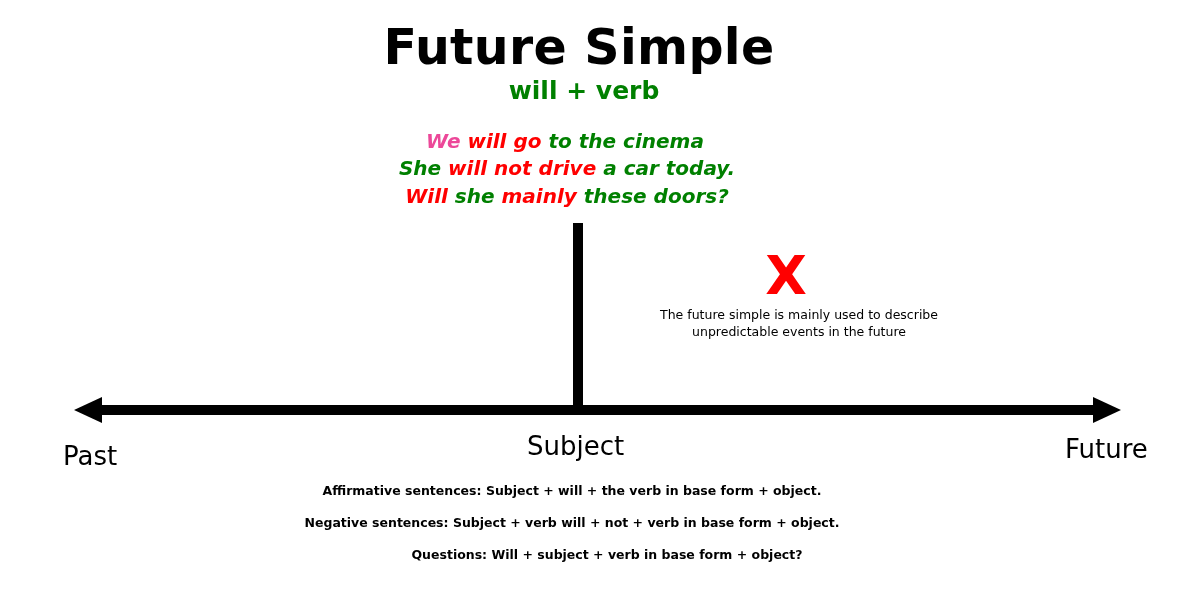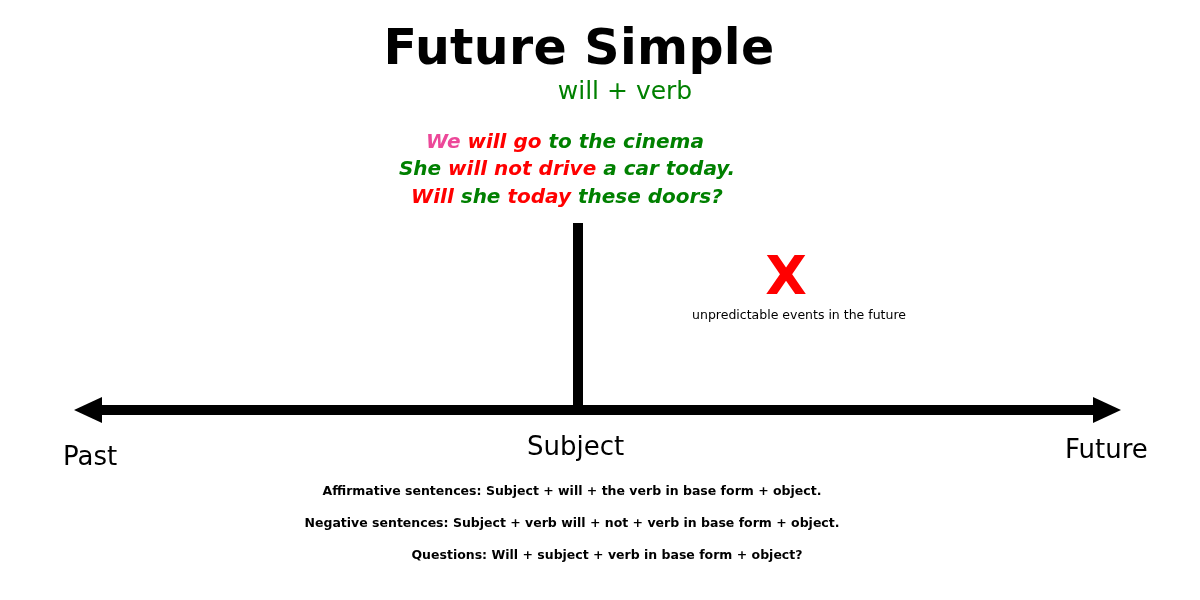--- a/index.html
+++ b/index.html
@@ -27,23 +27,22 @@
       font-size: 49px;
       font-weight: bold;
       color: #000000;
       line-height: 60px;
       letter-spacing: 0.3px;
     }
     #subtitle {
       left: 584px;
       top: 76px;
       font-size: 25px;
-      font-weight: normal;
+      font-weight: bold;
       line-height: 30px;
-      margin-left: 41px;
     }
     .example {
       font-size: 20px;
       font-weight: bold;
       font-style: italic;
       line-height: 27px;
     }
     #ex1 { left: 565px; top: 128px; }
     #ex2 { left: 567px; top: 155px; }
     #ex3 { left: 567px; top: 183px; }
@@ -98,33 +97,34 @@
 <div id="title" class="center-x">Future Simple</div>
 <div id="subtitle" class="center-x" style="color:#008000">will + verb</div>
 
 <div id="ex1" class="center-x example">
   <span style="color:#ec4899">We </span><span style="color:#ff0000">will go</span><span style="color:#008000"> to the cinema</span>
 </div>
 <div id="ex2" class="center-x example">
   <span style="color:#008000">She </span><span style="color:#ff0000">will not drive</span><span style="color:#008000"> a car today.</span>
 </div>
 <div id="ex3" class="center-x example">
-  <span style="color:#ff0000">Will</span><span style="color:#008000"> she </span><span style="color:#ff0000">today</span><span style="color:#008000"> these doors?</span>
+  <span style="color:#ff0000">Will</span><span style="color:#008000"> she </span><span style="color:#ff0000">mainly</span><span style="color:#008000"> these doors?</span>
 </div>
 
 <div id="present-stem" class="abs"></div>
 
 <svg id="timeline-svg" class="abs" width="1200" height="60" viewBox="0 380 1200 60">
   <rect x="100" y="405" width="996" height="10" fill="#000000"></rect>
   <polygon points="74,410 102,397 102,423" fill="#000000"></polygon>
   <polygon points="1121,410 1093,397 1093,423" fill="#000000"></polygon>
 </svg>
 
 <div id="x-mark" class="center-x" style="color:#ff0000">X</div>
 <div id="note" class="center-x">
+  <div>The future simple is mainly used to describe</div>
   <div>unpredictable events in the future</div>
 </div>
 
 <div id="label-past" class="abs axis-label">Past</div>
 <div id="label-present" class="abs axis-label">Subject</div>
 <div id="label-future" class="abs axis-label">Future</div>
 
 <div id="rule1" class="center-x rule">Affirmative sentences: Subject + will + the verb in base form + object.</div>
 <div id="rule2" class="center-x rule">Negative sentences: Subject + verb will + not + verb in base form + object.</div>
 <div id="rule3" class="center-x rule">Questions: Will + subject + verb in base form + object?</div>

